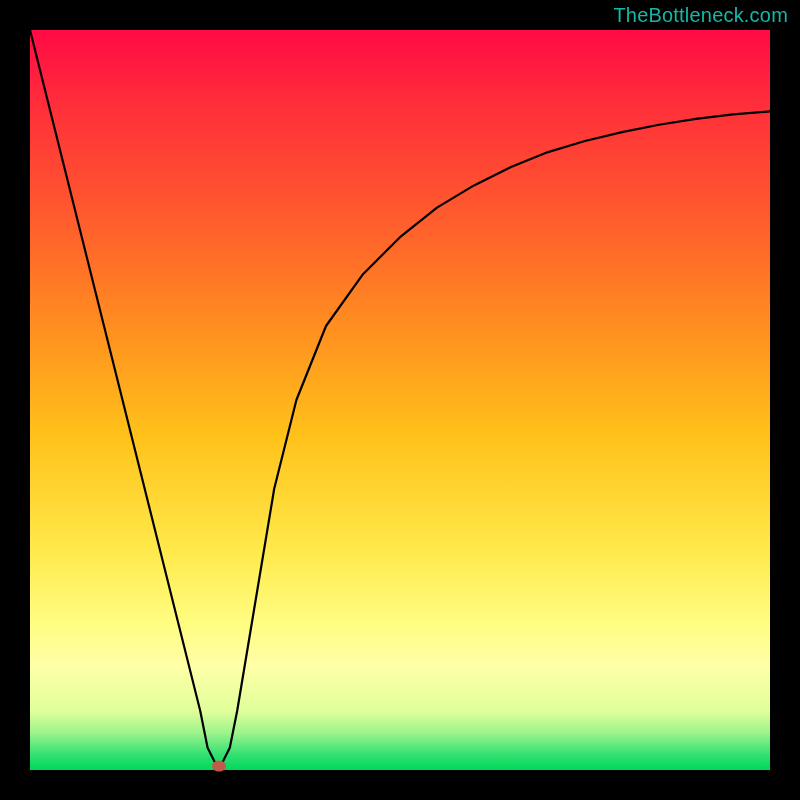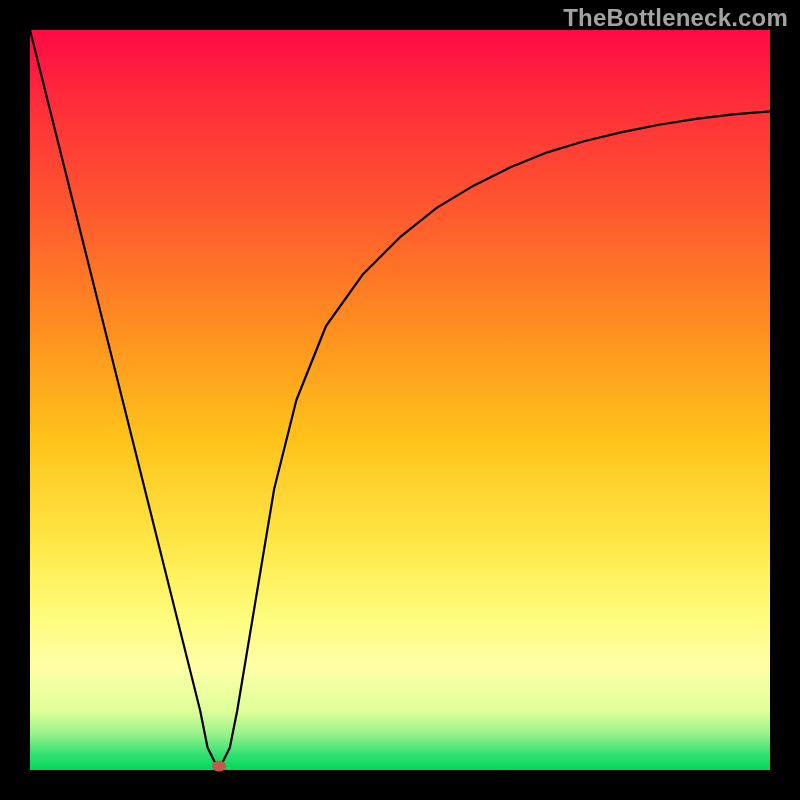--- a/index.html
+++ b/index.html
@@ -38,23 +38,23 @@
       #9cf38c 95%,
       #30e070 98%,
       #00d85a 100%
     );
     box-sizing: border-box;
   }
   .watermark {
     position: absolute;
     top: 4px;
     right: 12px;
-    color: #a3a3a3;
-    font-size: 24px;
-    font-weight: 700;
+    color: #14b8a6;
+    font-size: 20px;
+    font-weight: 400;
     letter-spacing: 0.2px;
     user-select: none;
   }
   svg.curve {
     position: absolute;
     left: 0;
     top: 0;
     width: 740px;
     height: 740px;
     overflow: visible;

